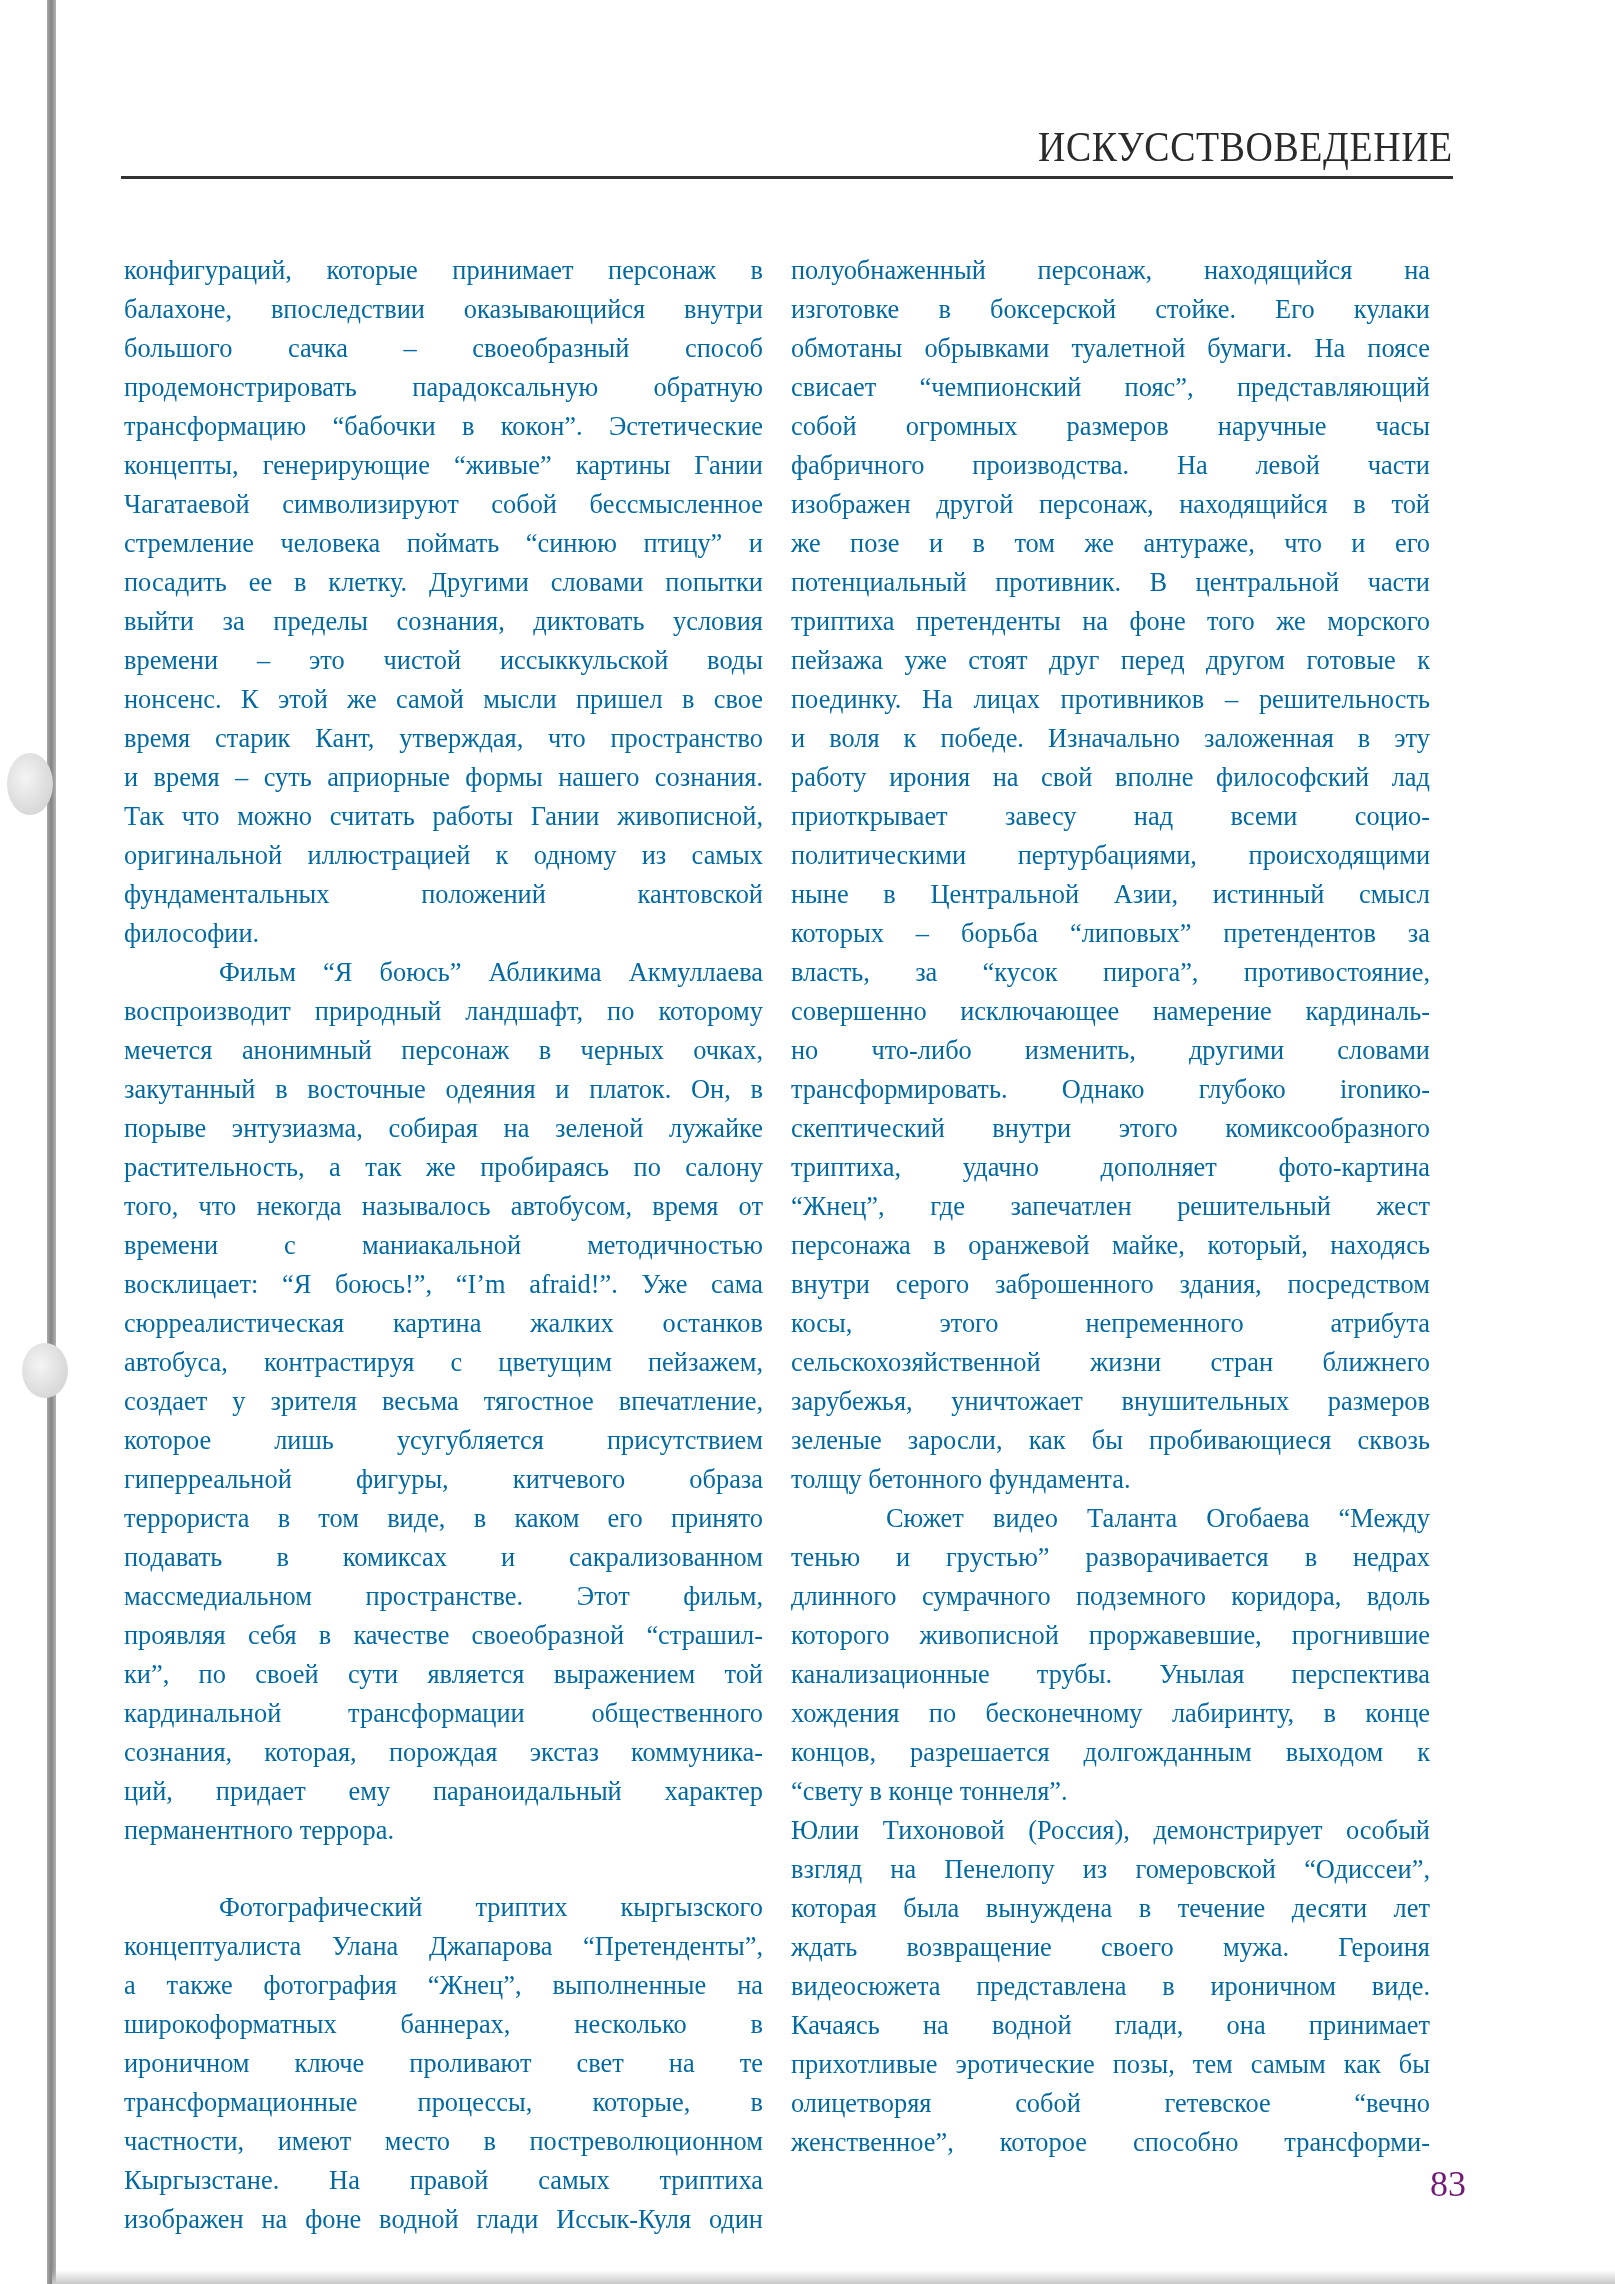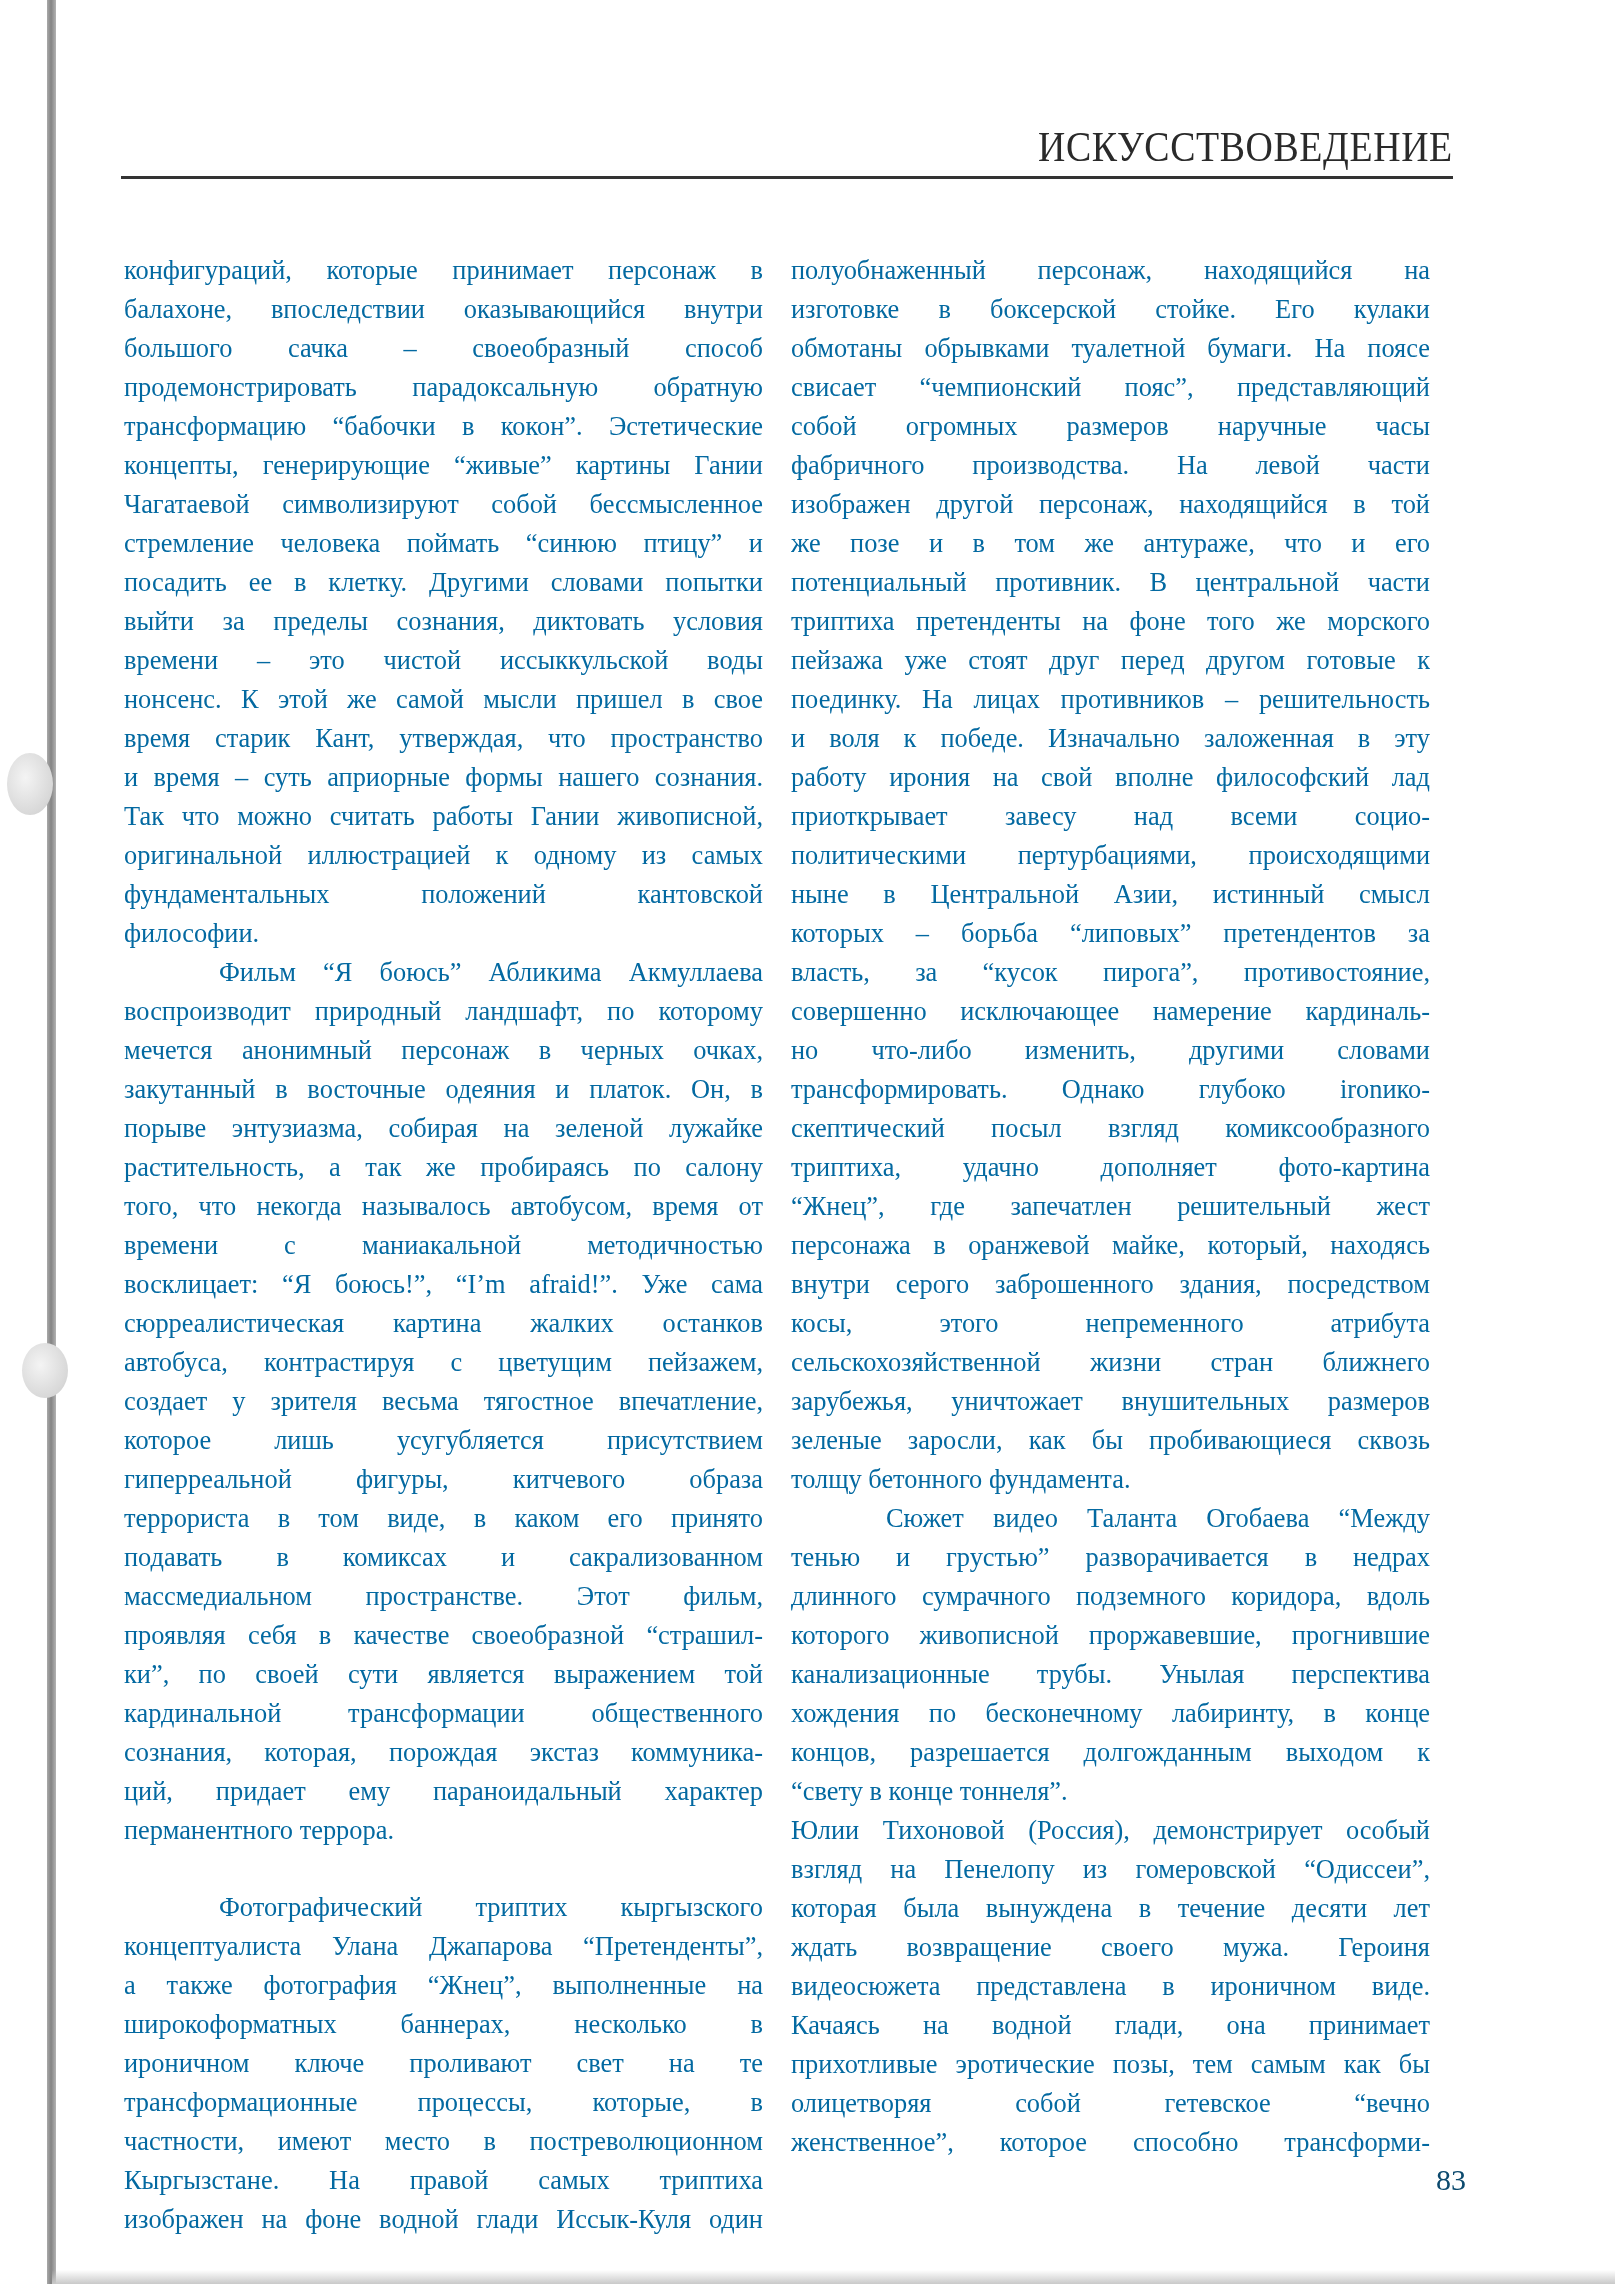--- a/index.html
+++ b/index.html
@@ -10,21 +10,21 @@
     .hole-2 { left: 22px; top: 1343px; width: 46px; height: 55px; }
     .page-header { position: absolute; left: 121px; right: 150px; top: 111px; height: 72px; }
     .section-title { position: absolute; right: 13px; top: 11.7px; font-family: "Liberation Serif", "DejaVu Serif", serif; font-size: 42px; letter-spacing: 0.7px; color: #2a2a2a; font-weight: normal; transform: scaleX(0.9); transform-origin: right center; }
     .header-rule { position: absolute; left: 0; right: 13px; top: 65px; height: 2.6px; background: #333; }
     .column { position: absolute; top: 251px; width: 639px; font-size: 26.4px; line-height: 39px; text-align: justify; color: #0369a1; }
     .col-left { left: 124px; }
     .col-right { left: 791px; }
     .column p { margin: 0; }
     .line { display: block; text-align: justify; text-align-last: justify; white-space: nowrap; height: 39px; overflow: hidden; }
     .line.last { text-align-last: left; }
-    .page-number { position: absolute; right: 150px; top: 2163px; font-size: 30px; color: #0c4a6e; }
+    .page-number { position: absolute; right: 150px; top: 2163px; font-size: 36px; color: #701a75; }
     .bottom-shadow { position: absolute; left: 52px; right: 0; bottom: 0; height: 14.3px; background: linear-gradient(180deg, rgba(255,255,255,0), #c9c9c9); }
   </style>
 </head>
 <body>
 
 <div class="binding-edge"></div>
 <div class="hole hole-1"></div>
 <div class="hole hole-2"></div>
 
 <header class="page-header">
@@ -108,21 +108,21 @@
         <span class="line">и воля к победе. Изначально заложенная в эту</span>
         <span class="line">работу ирония на свой вполне философский лад</span>
         <span class="line">приоткрывает завесу над всеми социо-</span>
         <span class="line">политическими пертурбациями, происходящими</span>
         <span class="line">ныне в Центральной Азии, истинный смысл</span>
         <span class="line">которых – борьба “липовых” претендентов за</span>
         <span class="line">власть, за “кусок пирога”, противостояние,</span>
         <span class="line">совершенно исключающее намерение кардиналь-</span>
         <span class="line">но что-либо изменить, другими словами</span>
         <span class="line">трансформировать. Однако глубоко ironико-</span>
-        <span class="line">скептический посыл взгляд комиксообразного</span>
+        <span class="line">скептический внутри этого комиксообразного</span>
         <span class="line">триптиха, удачно дополняет фото-картина</span>
         <span class="line">“Жнец”, где запечатлен решительный жест</span>
         <span class="line">персонажа в оранжевой майке, который, находясь</span>
         <span class="line">внутри серого заброшенного здания, посредством</span>
         <span class="line">косы, этого непременного атрибута</span>
         <span class="line">сельскохозяйственной жизни стран ближнего</span>
         <span class="line">зарубежья, уничтожает внушительных размеров</span>
         <span class="line">зеленые заросли, как бы пробивающиеся сквозь</span>
         <span class="line last">толщу бетонного фундамента.</span>
       </p>

